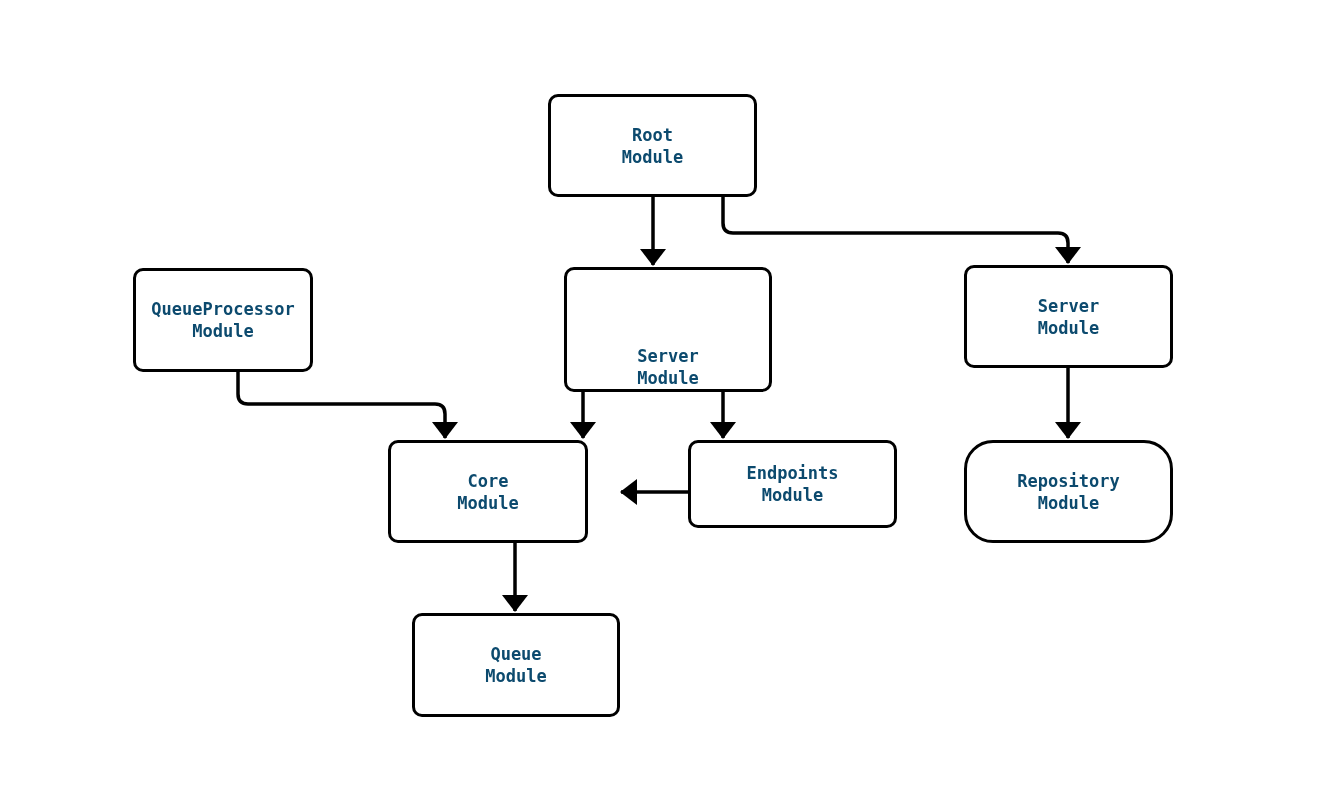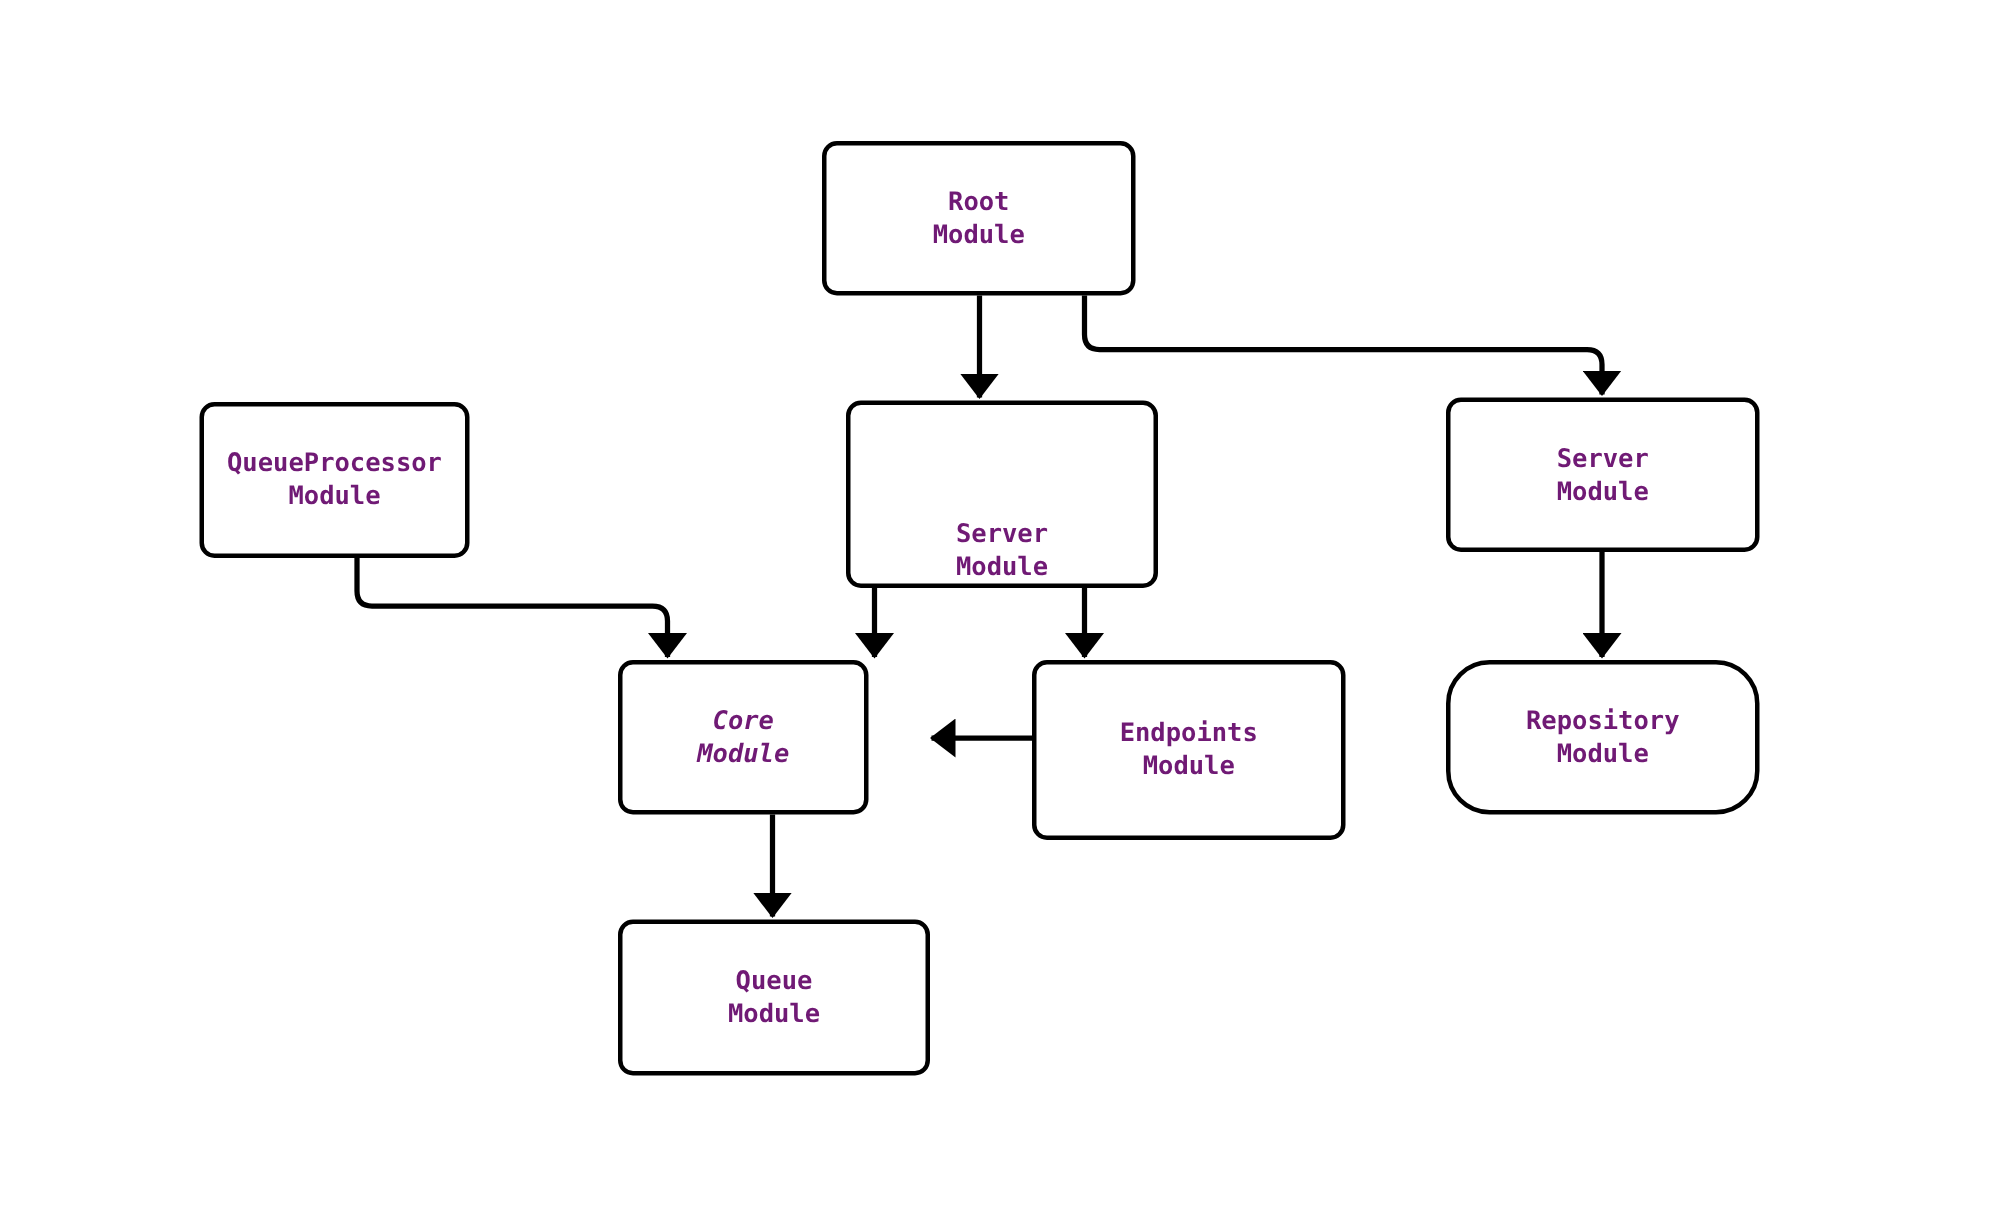--- a/index.html
+++ b/index.html
@@ -29,21 +29,21 @@
     border: 3px solid #000000;
     border-radius: 10px;
     display: flex;
     flex-direction: column;
     align-items: center;
     justify-content: center;
     text-align: center;
     font-weight: bold;
     font-size: 17px;
     line-height: 22px;
-    color: #701a75;
+    color: #0c4a6e;
   }
   .edge {
     stroke: #000000;
     stroke-width: 3.5;
     fill: none;
     stroke-linejoin: round;
   }
 </style>
 </head>
 <body>
@@ -87,26 +87,26 @@
   <div class="node" style="left:564px; top:267px; width:208px; height:125px;justify-content:flex-end;">
     <span>Server</span>
     <span>Module</span>
   </div>
 
   <div class="node" style="left:964px; top:265px; width:209px; height:103px;">
     <span>Server</span>
     <span>Module</span>
   </div>
 
-  <div class="node" style="left:412px; top:440px; width:167px; height:103px;font-style:italic;">
+  <div class="node" style="left:388px; top:440px; width:200px; height:103px;">
     <span>Core</span>
     <span>Module</span>
   </div>
 
-  <div class="node" style="left:688px; top:440px; width:209px; height:120px;">
+  <div class="node" style="left:688px; top:440px; width:209px; height:88px;">
     <span>Endpoints</span>
     <span>Module</span>
   </div>
 
   <div class="node" style="left:964px; top:440px; width:209px; height:103px;border-radius:29px;">
     <span>Repository</span>
     <span>Module</span>
   </div>
 
   <div class="node" style="left:412px; top:613px; width:208px; height:104px;">

